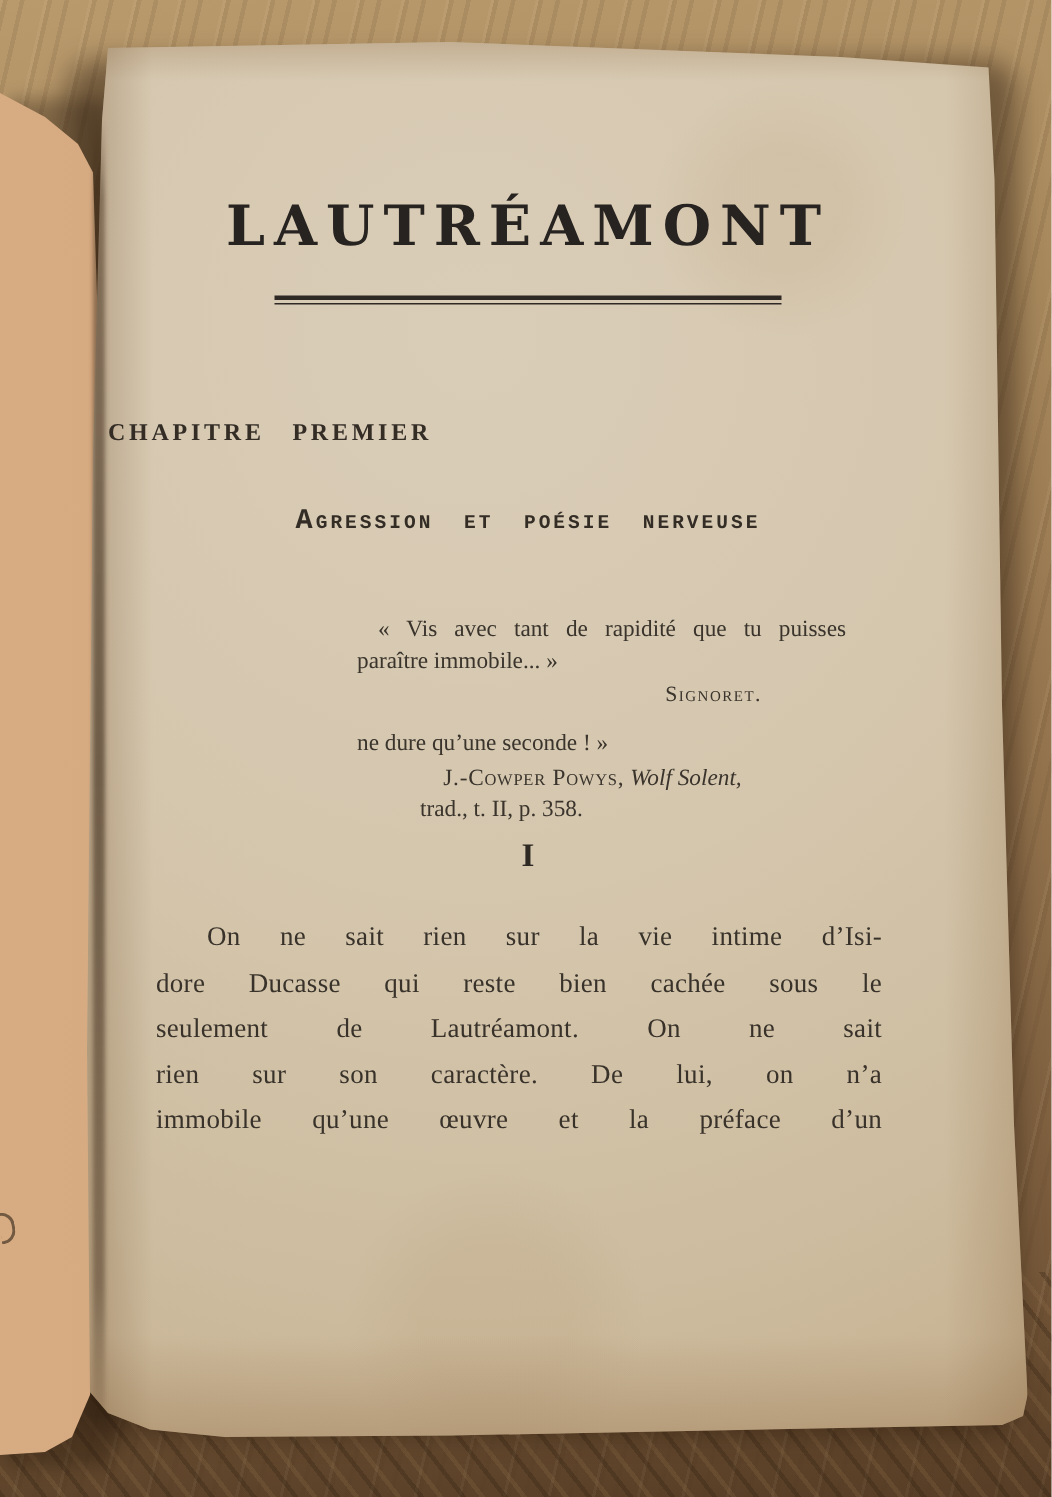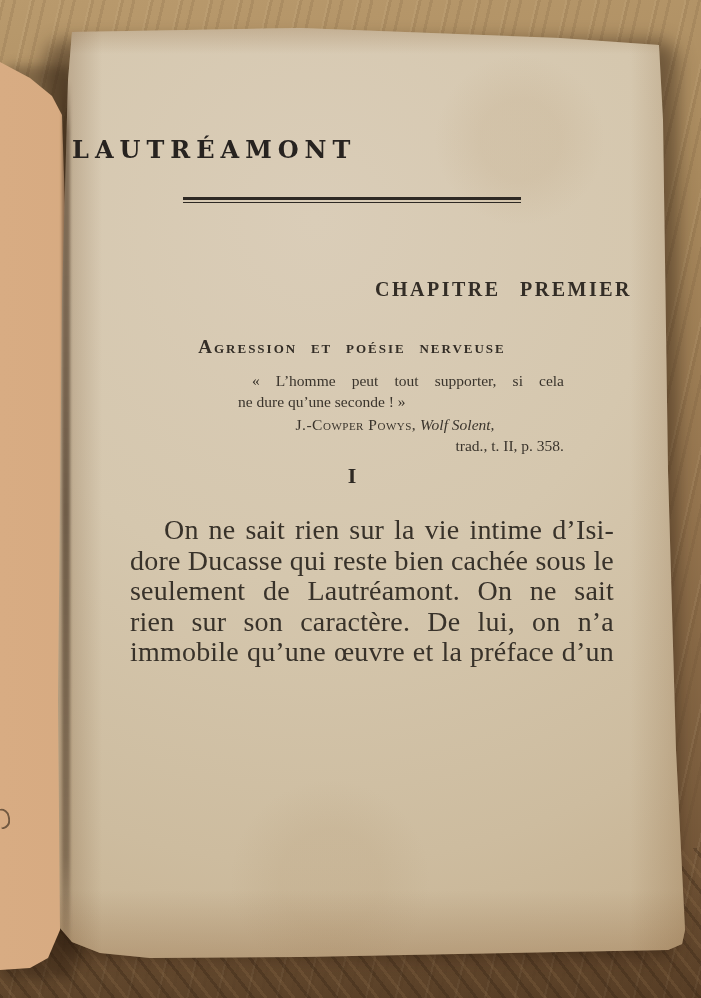--- a/index.html
+++ b/index.html
@@ -60,67 +60,67 @@
       linear-gradient(0deg, rgba(140,100,60,0.33), rgba(140,100,60,0)) 0 890px / 100% 70px no-repeat,
       radial-gradient(circle at 520px 140px, rgba(180,150,110,0.14) 0 40px, rgba(180,150,110,0) 85px),
       radial-gradient(circle at 330px 880px, rgba(170,140,100,0.12) 0 50px, rgba(170,140,100,0) 100px),
       radial-gradient(ellipse 130% 95% at 45% 22%, #dacdb8 0%, #d5c7ae 38%, #cdbc9f 68%, #c4ae8c 92%, #bfa783 100%);
   }
   .content {
     position: absolute; left: 72px; top: 34px; width: 560px; height: 916px;
     color: #38322a;
   }
   .title {
-    margin: 96px 0 0; 
+    margin: 96px 0 0; text-align: center;
     font-family: "DejaVu Serif", serif; font-weight: 700;
-    font-size: 24px; line-height: 40px; letter-spacing: 6px;
+    font-size: 37px; line-height: 40px; letter-spacing: 6px;
     color: #272320;
   }
   .title-rule {
     width: 338px; margin: 27px auto 0; height: 0;
     border-top: 3.5px solid #2e2924;
   }
   .title-rule::after {
     content: ""; display: block; margin-top: 2px;
     border-top: 1.2px solid #2e2924;
   }
   .chapter {
-    margin: 76px 0 0; text-align: right; font-weight: 700;
-    font-size: 20px; line-height: 26px; letter-spacing: 2.5px; word-spacing: 12px;
+    margin: 76px 0 0; text-align: left; font-weight: 700;
+    font-size: 16px; line-height: 26px; letter-spacing: 2.5px; word-spacing: 12px;
     color: #332d26;
   }
   .section-title {
     margin: 33px 0 0; text-align: center; font-weight: 600;
     font-variant: small-caps; font-size: 19px; line-height: 24px;
-    letter-spacing: 2px; word-spacing: 7px; color: #332d26;
+    letter-spacing: 2px; word-spacing: 7px; color: #332d26; font-family: Liberation Mono, monospace;
   }
   .epigraph {
     margin-left: 166px; width: 326px;
     font-size: 15.5px; line-height: 21px; color: #3a342c;
   }
   .epi-1 { margin-top: 50px; }
   .epi-2 { margin-top: 11px; }
   .eline { text-align: justify; }
   .eline.first { padding-left: 14px; text-align-last: justify; }
   .attr-right {
     text-align: right; padding-right: 56px;
     font-variant: small-caps; letter-spacing: 1px; font-size: 14.5px;
     margin-top: 2px;
   }
   .attr-line { text-align: center; padding-right: 12px; margin-top: 2px; }
   .attr-line .sc { font-variant: small-caps; letter-spacing: 0.5px; }
   .attr-line .it { font-style: italic; }
-  .attr-ref { text-align: right; padding-left: 42px; line-height: 22px; }
+  .attr-ref { text-align: left; padding-left: 42px; line-height: 22px; }
   .section-number {
     margin: 6px 0 0; text-align: center; font-weight: 600;
     font-size: 22px; line-height: 26px; color: #2e2923;
   }
   .body-text {
-    margin: 26px 0 0 58px; width: 484px;
-    font-size: 28px; line-height: 30.5px; color: #38322a;
+    margin: 26px 0 0 32px; width: 484px;
+    font-size: 18px; line-height: 30.5px; color: #38322a;
     letter-spacing: 0.2px;
   }
   .bline { text-align: justify; text-align-last: justify; }
   .bline.first { padding-left: 34px; }
 </style>
 </head>
 <body>
 
 <div class="scene">
   <div class="wood-bottom"></div>
@@ -135,23 +135,27 @@
 
   <div class="main-page">
     <div class="content">
 
       <h1 class="title">LAUTRÉAMONT</h1>
       <div class="title-rule"></div>
 
       <h2 class="chapter">CHAPITRE PREMIER</h2>
       <h3 class="section-title">Agression et poésie nerveuse</h3>
 
+      <div class="epigraph epi-1">
+        <div class="eline first">« Vis avec tant de rapidité que tu puisses</div>
+        <div class="eline">paraître immobile... »</div>
+        <div class="attr-right">Signoret.</div>
+      </div>
 
       <div class="epigraph epi-2">
-        <div class="eline first">« L’homme peut tout supporter, si cela</div>
         <div class="eline">ne dure qu’une seconde ! »</div>
         <div class="attr-line">
           <span class="sc">J.-Cowper Powys,</span>
           <span class="it">Wolf Solent,</span>
         </div>
         <div class="attr-ref">trad., t. II, p. 358.</div>
       </div>
 
       <div class="section-number">I</div>
 

